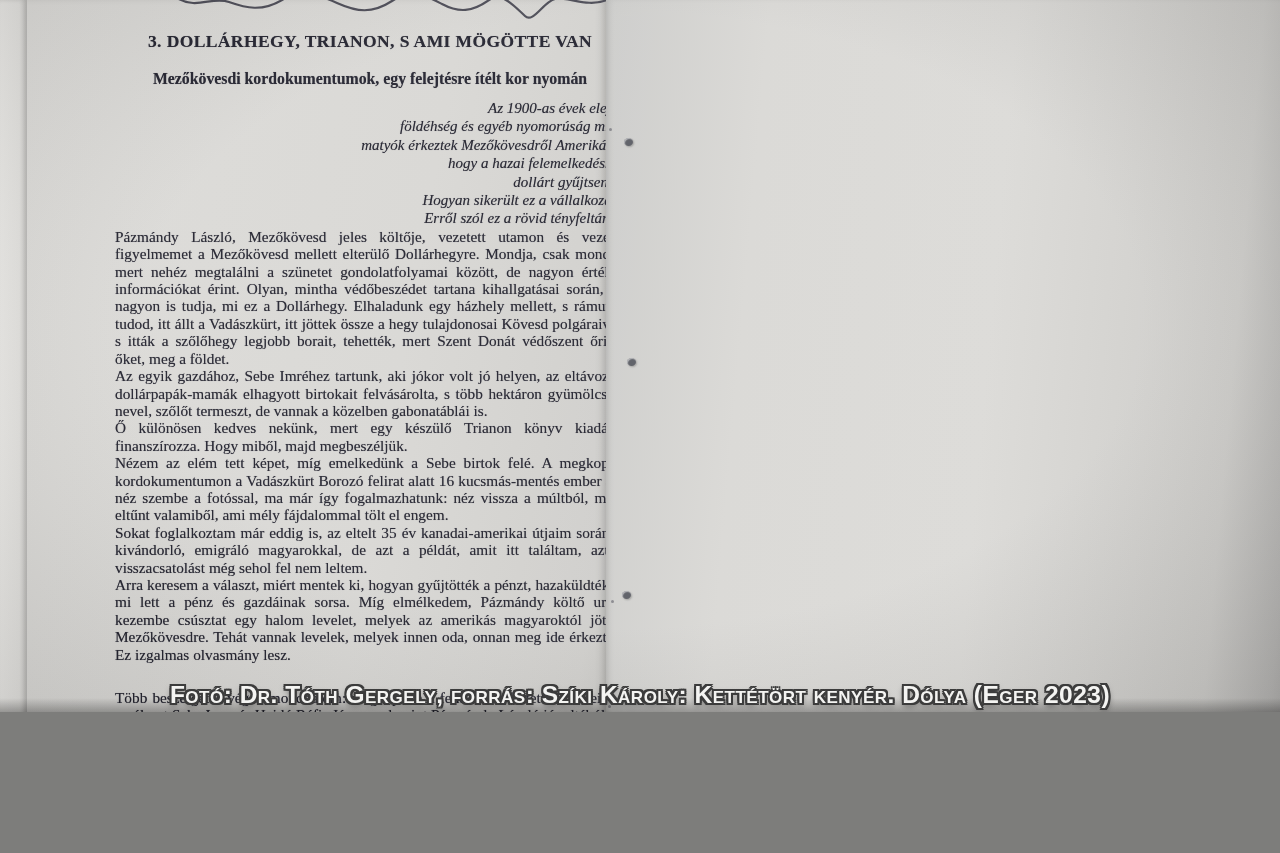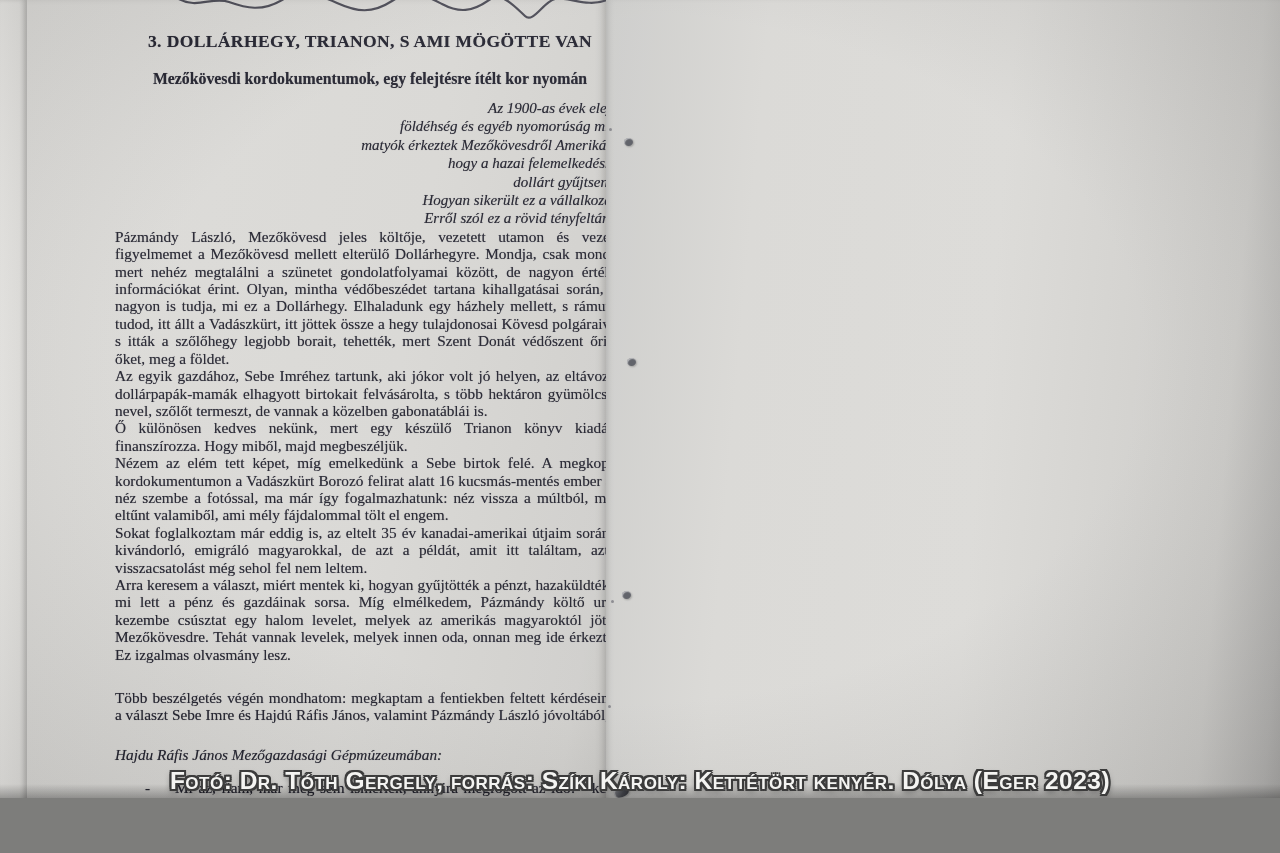--- a/index.html
+++ b/index.html
@@ -1,17 +1,17 @@
 <!DOCTYPE html>
 <html><head>
 <meta charset="utf-8">
 <style>
   html,body{margin:0;padding:0;background:#7d7d7b;}
   .photo{
-    position:relative;width:1280px;height:798px;overflow:hidden;
+    position:relative;width:1280px;height:712px;overflow:hidden;
     background:linear-gradient(105deg,#c9c8c6 0%,#d6d5d2 18%,#d3d2cf 55%,#c7c6c3 100%);
     font-family:"Liberation Serif","DejaVu Serif",serif;
     color:#22222e;
   }
   
   .underlay-left{position:absolute;left:0;top:0;width:27px;height:853px;
     background:linear-gradient(90deg,#e9e8e5 0%,#e2e1de 70%,#cfcecb 100%);
     box-shadow:inset -3px 0 4px rgba(0,0,0,.12);}
   .page-left{position:absolute;left:27px;top:0;width:579px;height:853px;
     background:linear-gradient(100deg,#dcdbd8 0%,#d8d7d4 60%,#cfcecb 92%,#c5c4c1 100%);

